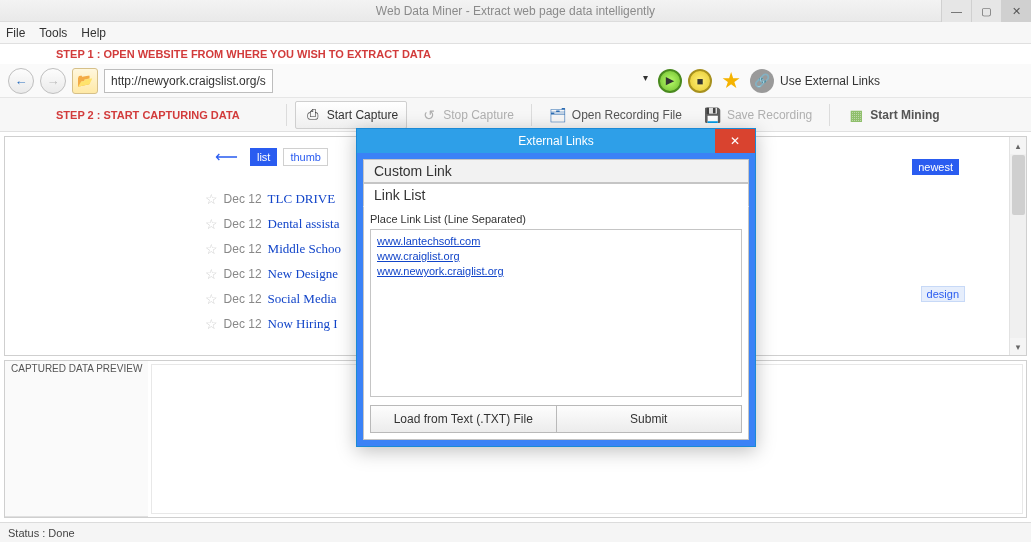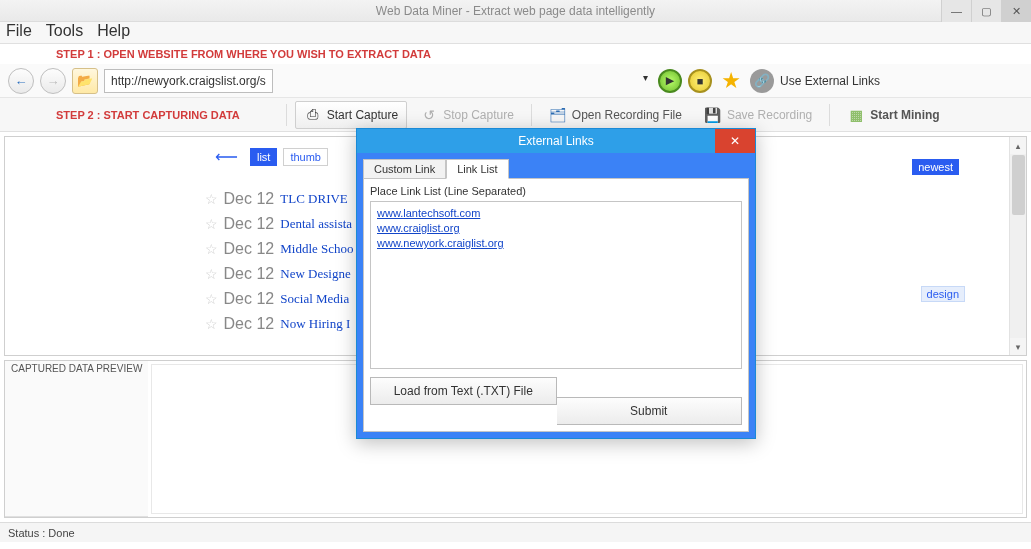--- a/index.html
+++ b/index.html
@@ -1,21 +1,21 @@
 <!DOCTYPE html>
 <html><head>
 <meta charset="utf-8">
 <style>
   * { box-sizing: border-box; font-family: "Segoe UI", Tahoma, sans-serif; }
   html, body { margin:0; padding:0; width:1031px; height:549px; background:#fff; overflow:hidden; }
   .titlebar { height:22px; background:linear-gradient(#f3f3f3,#e9e9e9); display:flex; align-items:center; justify-content:center; position:relative; font-size:12px; color:#8a8a8a; border-bottom:1px solid #dcdcdc;}
   .titlebar .win-btns { position:absolute; right:0; top:0; display:flex; height:22px; }
   .win-btn { width:30px; height:22px; display:flex; align-items:center; justify-content:center; background:#e6e6e6; border-left:1px solid #d0d0d0; color:#555; font-size:11px;}
   .win-btn.close{ background:#d0d0d0; }
-  .menubar { height:22px; display:flex; align-items:flex-start; background:#f7f7f7; border-bottom:1px solid #e0e0e0; font-size:16px; color:#333; padding:0 6px; gap:14px;}
+  .menubar { height:22px; display:flex; align-items:center; background:#f7f7f7; border-bottom:1px solid #e0e0e0; font-size:12px; color:#333; padding:0 6px; gap:14px;}
   .step-label { font-size:11px; font-weight:600; color:#d23b3b; padding:4px 8px; background:#fff;margin-left:48px;}
   .addrbar { height:34px; display:flex; align-items:center; gap:6px; padding:0 8px; background:#fafafa; border-bottom:1px solid #e6e6e6;}
   .nav-btn { width:26px; height:26px; border-radius:50%; border:1px solid #bfbfbf; background:linear-gradient(#fdfdfd,#eaeaea); display:flex; align-items:center; justify-content:center; font-size:13px; color:#2b6fbf;}
   .nav-btn.disabled { color:#bbb; }
   .folder-btn { width:26px; height:26px; border:1px solid #d6c089; background:linear-gradient(#fff7de,#ffe9a6); border-radius:3px; display:flex; align-items:center; justify-content:center; font-size:13px;}
   .url-input { flex:1; max-width:540px; height:24px; border:1px solid #bdbdbd; background:#fff; font-size:12px; padding:0 6px; color:#333; position:relative;}
   .url-wrap { position:relative; flex:1; max-width:548px; }
   .url-caret { position:absolute; right:4px; top:3px; font-size:10px; color:#333; pointer-events:none;}
   .round-btn { width:24px; height:24px; border-radius:50%; border:2px solid #888; display:flex; align-items:center; justify-content:center; font-size:11px; color:#333;}
   .round-btn.play { background:radial-gradient(#b9ff6b,#6db92c); border-color:#4a8a1f; }
@@ -34,42 +34,42 @@
   .vscroll .up, .vscroll .down { height:17px; display:flex; align-items:center; justify-content:center; font-size:9px; color:#666; background:#f5f5f5;}
   .vscroll .thumb { position:absolute; top:18px; left:2px; width:13px; height:60px; background:#cfcfcf; border-radius:2px;}
   .row-top { display:flex; align-items:center; gap:6px; margin-left:200px; margin-top:4px;}
   .back-arrow { color:#2a5cf0; font-size:16px; margin-right:6px;}
   .pill { font-size:11px; padding:2px 6px; border:1px solid #d0d0d0; background:#fff; color:#2a5cf0;}
   .pill.active { background:#2a5cf0; color:#fff; border-color:#2a5cf0;}
   .newest { position:absolute; right:54px; top:22px; font-size:11px; background:#2a5cf0; color:#fff; padding:2px 6px;}
   .design-tag { position:absolute; right:48px; top:149px; font-size:11px; background:#e6eefc; border:1px solid #c7d9f7; color:#2a5cf0; padding:1px 5px;}
   .listing { display:flex; align-items:center; gap:6px; margin-left:190px; height:25px; font-size:12px;}
   .listing .star { color:#cfcfcf; font-size:14px;}
-  .listing .date { color:#888; font-size:16px;}
+  .listing .date { color:#888; font-size:12px;}
   .listing .title { color:#1245c9; font-family:"Times New Roman", serif; font-size:13px;}
   .captured-panel { margin:0 4px 4px 4px; border:1px solid #cfcfcf; height:158px; display:flex; flex-direction:row;}
   .captured-head { font-size:10px; color:#555; padding:2px 6px; border-bottom:1px solid #e0e0e0; background:#fafafa;}
   .captured-body { flex:1; background:#fff; margin:3px; border:1px solid #e8e8e8;}
   .statusbar { height:20px; border-top:1px solid #dcdcdc; background:#f5f5f5; font-size:11px; color:#444; display:flex; align-items:center; padding:0 8px;}
   
   .modal { position:absolute; left:356px; top:128px; width:400px; background:#3b82f6; border:1px solid #1a8ad6; box-shadow:0 4px 18px rgba(0,0,0,.25);}
   .modal-title { height:24px; background:#2e9fe8; color:#fff; font-size:12px; display:flex; align-items:center; justify-content:center; position:relative;}
   .modal-close { position:absolute; right:0; top:0; width:40px; height:24px; background:#d9432f; color:#fff; display:flex; align-items:center; justify-content:center; font-size:12px;}
   .modal-body { padding:6px; }
-  .tabstrip { display:flex; font-size:11px; }
+  .tabstrip { display:flex; font-size:14px;flex-direction:column; }
   .tab { padding:3px 10px; border:1px solid #c5c5c5; background:#f2f2f2; color:#333; position:relative;}
   .tab.active { background:#fff; border-bottom-color:#fff; z-index:2;}
   .tab:not(.active){ border-bottom:1px solid #c5c5c5;}
   .tab-panel { border:1px solid #c5c5c5; margin-top:-1px; padding:6px; background:#fff;}
   .panel-title { font-size:11px; color:#333; margin-bottom:4px;}
   .link-box { border:1px solid #c5c5c5; height:168px; padding:4px 6px; font-size:11px; overflow:auto;}
   .link-box a { display:block; color:#1245c9; text-decoration:underline; line-height:15px;}
   .btnrow { display:flex; margin-top:8px; gap:0;}
   .btnrow button { flex:1; height:28px; border:1px solid #b9b9b9; background:linear-gradient(#fdfdfd,#ececec); font-size:12px; color:#333;}
-  .btnrow button + button { border-left:none;margin-top:20px;}
+  .btnrow button + button { border-left:none;}
   .sep { width:1px; height:22px; background:#dcdcdc; margin:0 4px;}
 </style>
 </head>
 <body>
 
 <div class="titlebar">
   <span>Web Data Miner -  Extract web page data intelligently</span>
   <div class="win-btns">
     <div class="win-btn">—</div>
     <div class="win-btn">▢</div>

